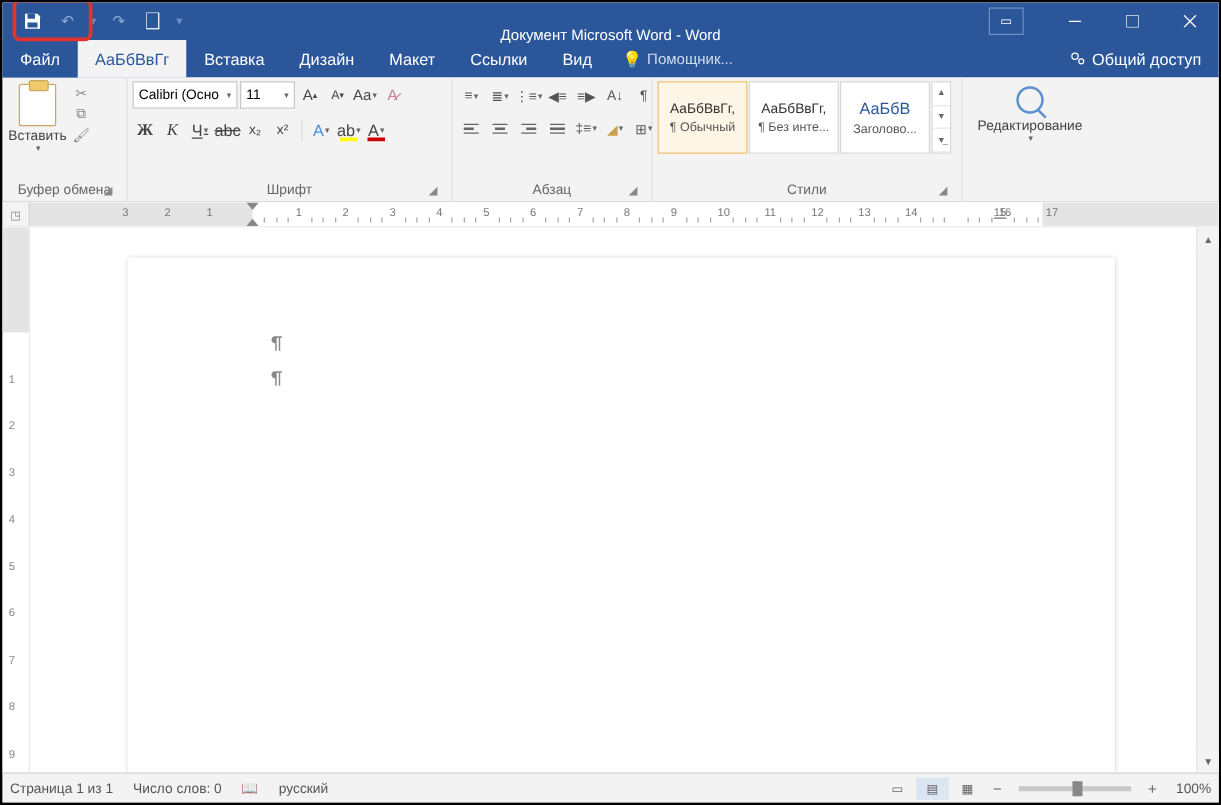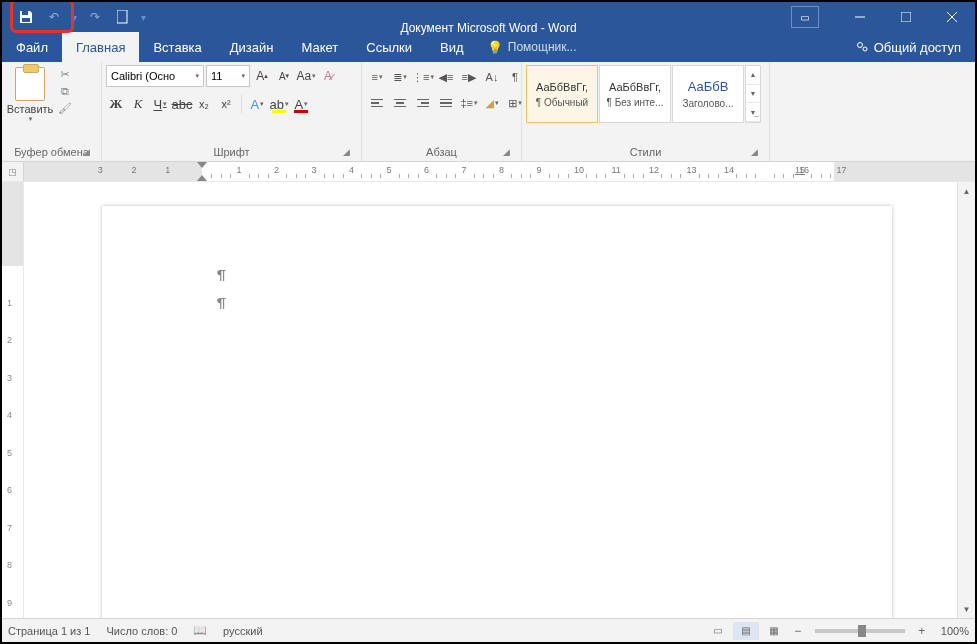--- a/index.html
+++ b/index.html
@@ -34,21 +34,21 @@
 
 
 .paste-big { width: 48px; display: flex; flex-direction: column; align-items: center; justify-content: flex-start; padding-top: 2px; font-size: 11px; color: #444; }
 .paste-icon { width: 30px; height: 34px; background: #fff; border: 1px solid #c9a95f; border-radius: 2px; position: relative; margin-bottom: 2px; }
 .paste-icon::before { content:""; position:absolute; top:-4px; left:7px; width:14px; height:7px; background:#f0c96a; border:1px solid #c9a95f; border-radius:2px;}
 .clip-side { display:flex; flex-direction:column; gap:3px; padding-left:2px; padding-top:2px; }
 .mini-ico { width:18px; height:14px; font-size:11px; color:#888; display:flex; align-items:center; justify-content:center;}
 
 
 .font-row { display:flex; align-items:center; gap:2px; }
-.font-name { width:98px; height:22px; border:1px solid #c8c8c8; background:#fff; font-size:11px; padding:0 4px; display:flex; align-items:center; justify-content:space-between;}
+.font-name { width:84px; height:22px; border:1px solid #c8c8c8; background:#fff; font-size:11px; padding:0 4px; display:flex; align-items:center; justify-content:space-between;}
 .font-size { width:44px; height:22px; border:1px solid #c8c8c8; background:#fff; font-size:11px; padding:0 4px; display:flex; align-items:center; justify-content:space-between;}
 .rb { width:20px; height:22px; display:flex; align-items:center; justify-content:center; font-size:12px; color:#444;}
 .rb.small { font-size:11px; }
 .font-row2 { display:flex; align-items:center; gap:2px; margin-top:6px;}
 .fbtn { width:20px; height:22px; display:flex; align-items:center; justify-content:center; font-size:13px; color:#444;}
 .fbtn.b { font-weight:bold; font-family:"Times New Roman",serif;}
 .fbtn.i { font-style:italic; font-family:"Times New Roman",serif;}
 .fbtn.u { text-decoration:underline;}
 .fbtn.s { text-decoration:line-through;}
 .fbtn.sub { font-size:11px;}
@@ -154,21 +154,21 @@
     </div>
   </div>
 </div>
 
 <div class="tabs">
   <div class="tab file">
       <span>Файл</span>
     </div>
   <div class="file-highlight"></div>
   <div class="tab active">
-      <span>Главная</span>
+      <span>АаБбВвГг</span>
     </div>
   <div class="tab">
       <span>Вставка</span>
     </div>
   <div class="tab">
       <span>Дизайн</span>
     </div>
   <div class="tab">
       <span>Макет</span>
     </div>
@@ -333,20 +333,30 @@
           <div class="ssbtn">▼̲</div>
         </div>
       </div>
     </div>
     <div class="group-label">
         <span>Стили</span>
         <span class="dlauncher">◢</span>
       </div>
   </div>
 
+  <div class="group" style="border-right:none;flex:1;">
+    <div class="group-body">
+      <div class="edit-body">
+        <div class="find-ico"></div>
+        <span style="font-size:11px;color:#444;">Редактирование</span>
+        <span class="caret">▾</span>
+      </div>
+    </div>
+    <div class="group-label"></div>
+  </div>
 </div>
 
 <div class="ruler-row">
   <div class="ruler-corner">◳</div>
   <div class="ruler">
     <div class="ruler-dark" style="left:0;width:178px;"></div>
     <div class="ruler-dark" style="left:810px;width:200px;"></div>
     <div id="hruler-marks">
         <span class="rmark" style="left: 73.75px;">3</span>
         <span class="rmark" style="left: 107.5px;">2</span>

